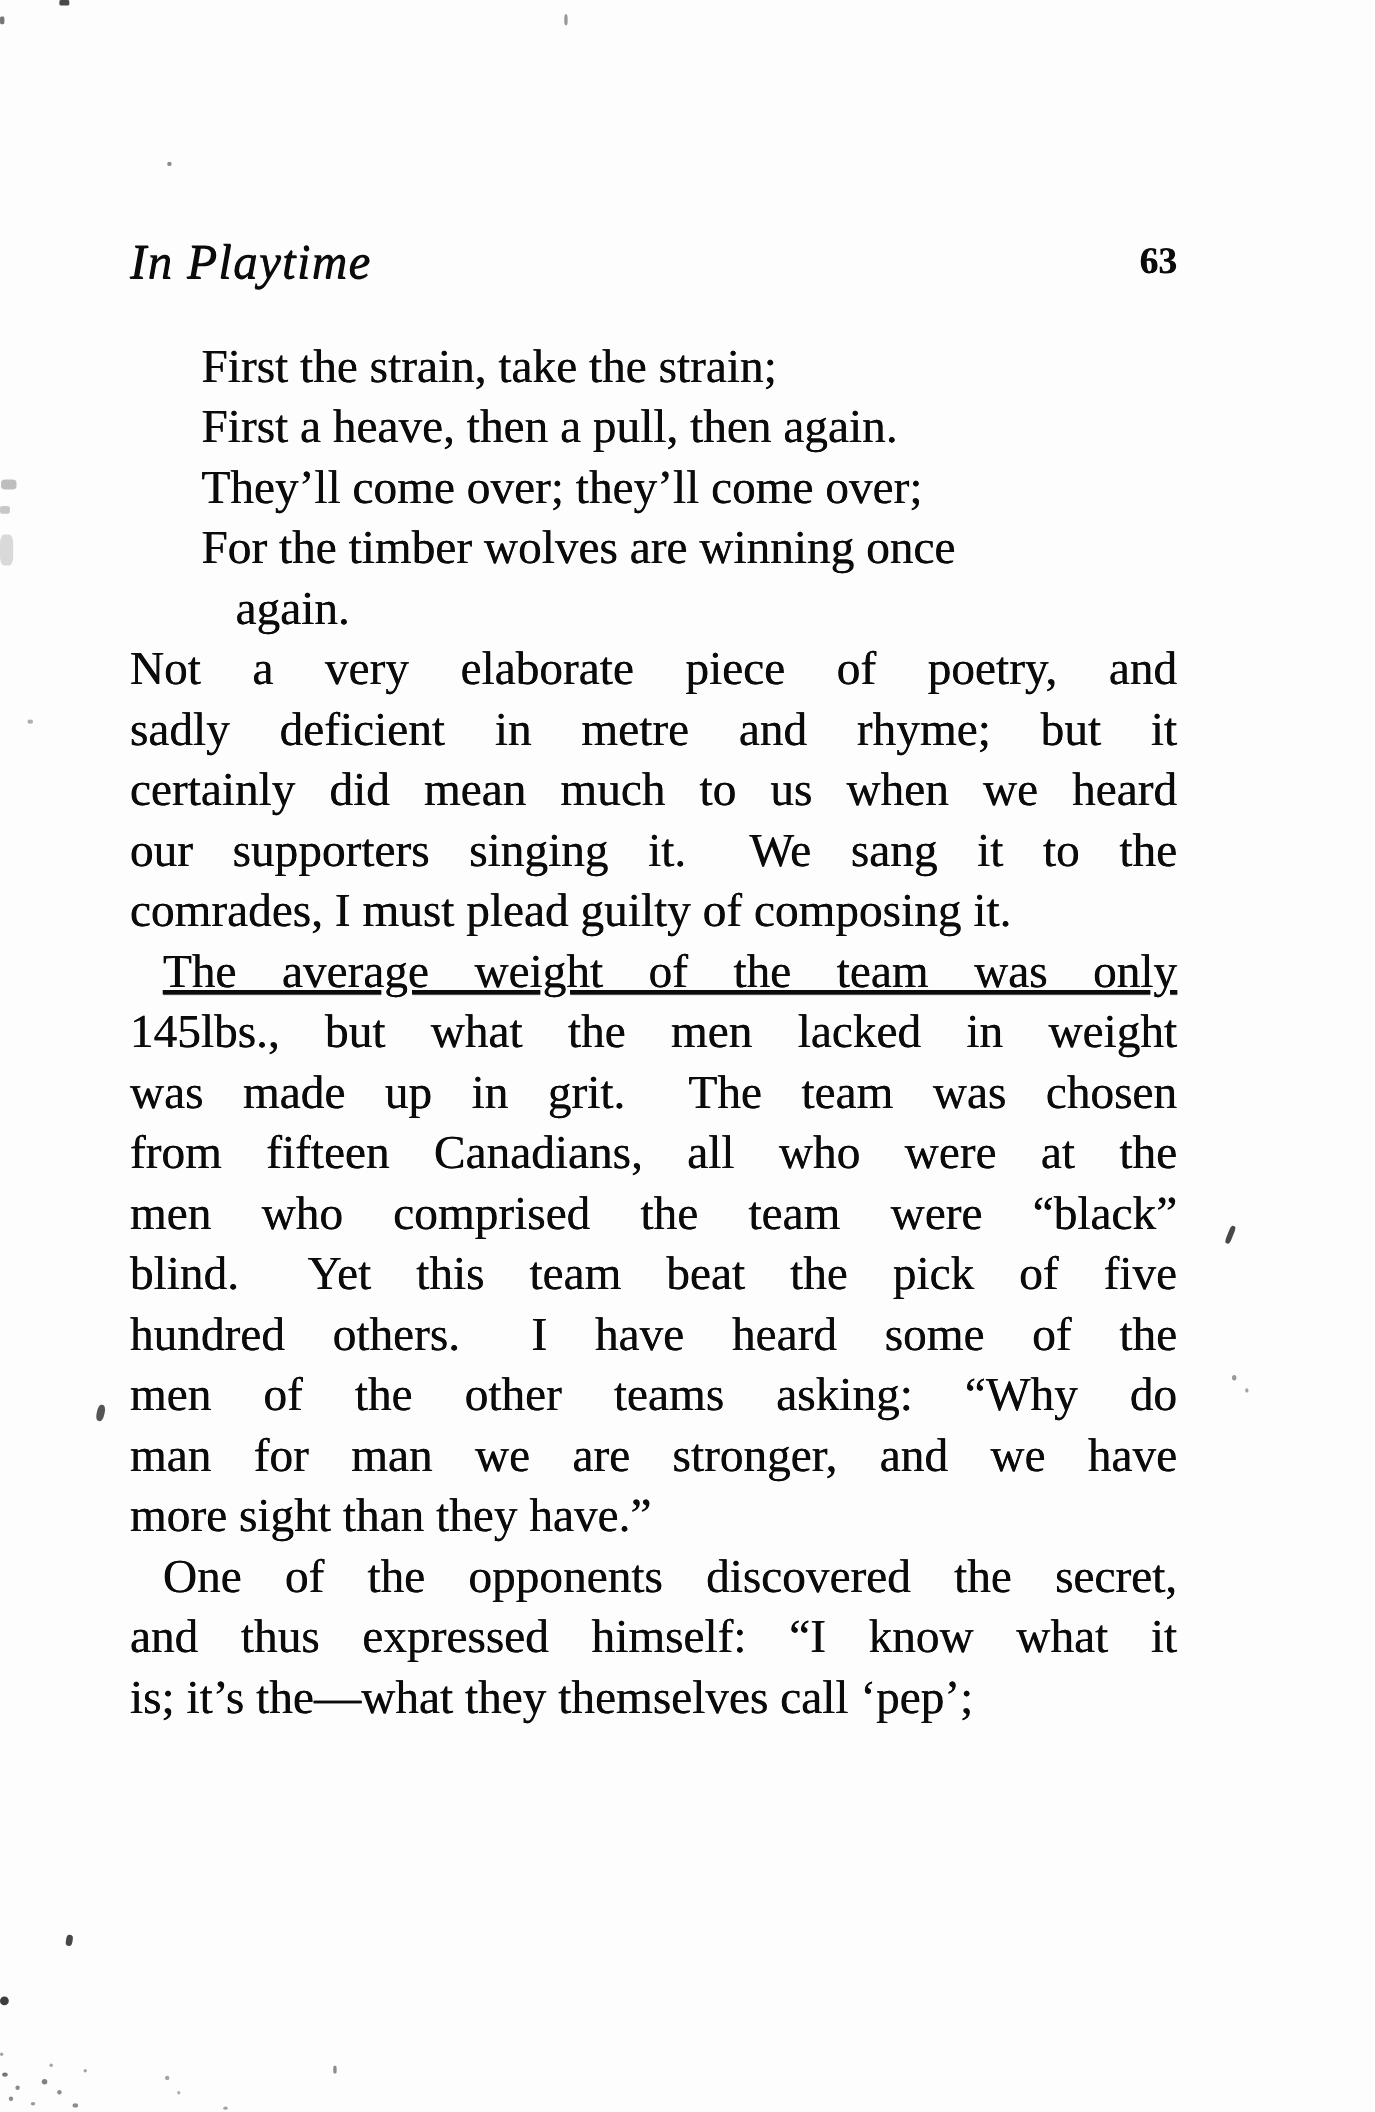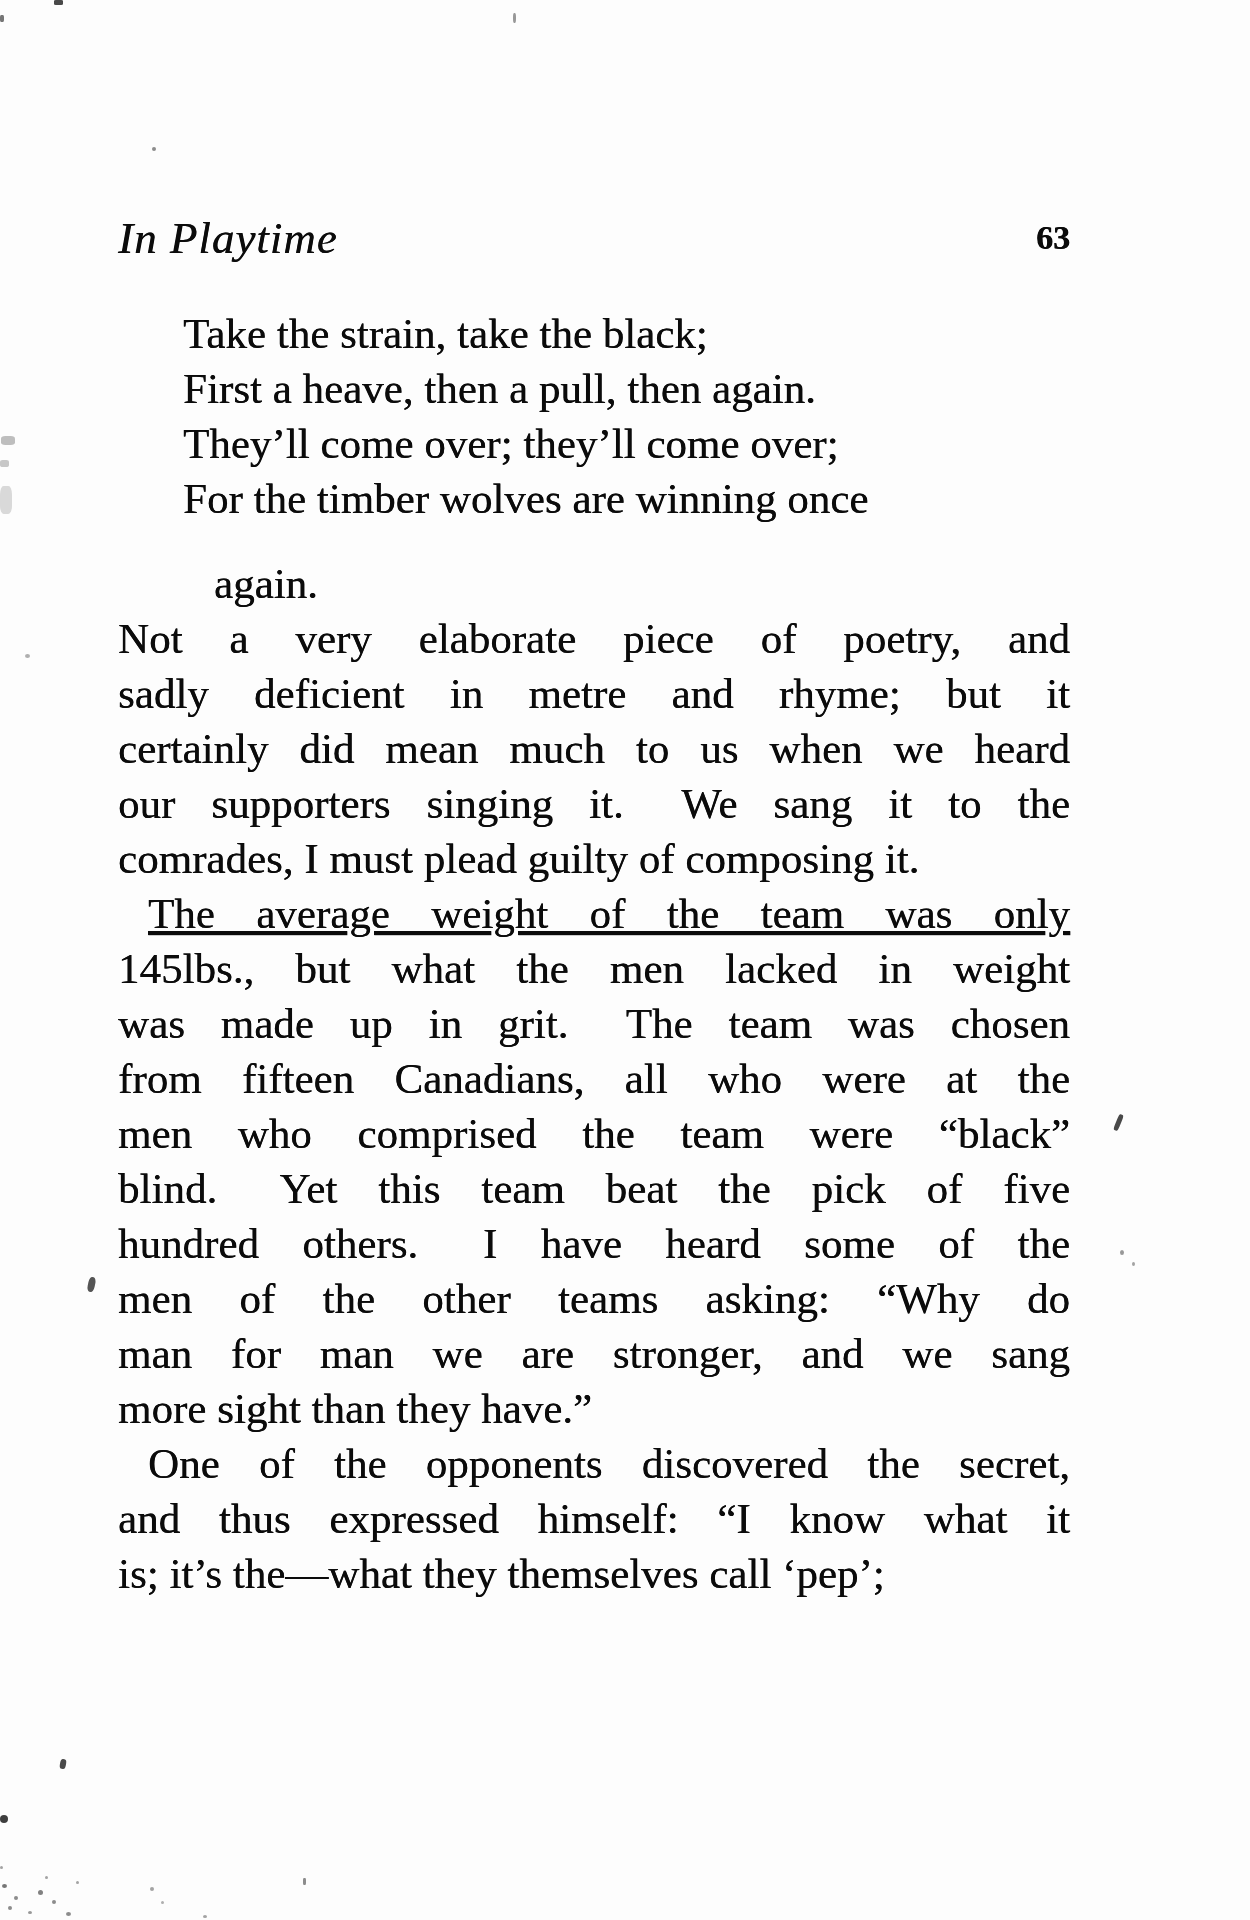--- a/index.html
+++ b/index.html
@@ -68,39 +68,39 @@
 <body>
 
 <div class="page">
 
   <div class="running-header">
     <div class="running-title">In Playtime</div>
     <div class="page-number">63</div>
   </div>
 
   <div class="text-block">
-      <div class="line nojust" style="padding-left: 65px;">Take the strain, take the black;</div>
+      <div class="line nojust" style="padding-left: 65px;">First the strain, take the strain;</div>
       <div class="line nojust" style="padding-left: 65px;">First a heave, then a pull, then again.</div>
       <div class="line nojust" style="padding-left: 65px;">They’ll come over; they’ll come over;</div>
       <div class="line nojust" style="padding-left: 65px;">For the timber wolves are winning once</div>
-      <div class="line nojust" style="padding-left: 96px; margin-top: 30px;">again.</div>
+      <div class="line nojust" style="padding-left: 96px;">again.</div>
       <div class="line just">Not a very elaborate piece of poetry, and</div>
       <div class="line just">sadly deficient in metre and rhyme; but it</div>
       <div class="line just">certainly did mean much to us when we heard</div>
       <div class="line just">our supporters singing it.  We sang it to the</div>
       <div class="line nojust">comrades, I must plead guilty of composing it.</div>
       <div class="line just" style="padding-left: 30px; text-decoration: underline;">The average weight of the team was only</div>
       <div class="line just">145lbs., but what the men lacked in weight</div>
       <div class="line just">was made up in grit.  The team was chosen</div>
       <div class="line just">from fifteen Canadians, all who were at the</div>
       <div class="line just">men who comprised the team were “black”</div>
       <div class="line just">blind.  Yet this team beat the pick of five</div>
       <div class="line just">hundred others.  I have heard some of the</div>
       <div class="line just">men of the other teams asking: “Why do</div>
-      <div class="line just">man for man we are stronger, and we sang</div>
+      <div class="line just">man for man we are stronger, and we have</div>
       <div class="line nojust">more sight than they have.”</div>
       <div class="line just" style="padding-left: 30px;">One of the opponents discovered the secret,</div>
       <div class="line just">and thus expressed himself: “I know what it</div>
       <div class="line nojust">is; it’s the—what they themselves call ‘pep’;</div>
     </div>
 
   <div>
       <div class="artifact" style="left: 54px; top: 0px; width: 9px; height: 5px; opacity: 0.8; border-radius: 20%;"></div>
       <div class="artifact" style="left: 0px; top: 15px; width: 4px; height: 7px; opacity: 0.6; border-radius: 30%;"></div>
       <div class="artifact" style="left: 513px; top: 13px; width: 3px; height: 10px; opacity: 0.45; border-radius: 40%;"></div>

